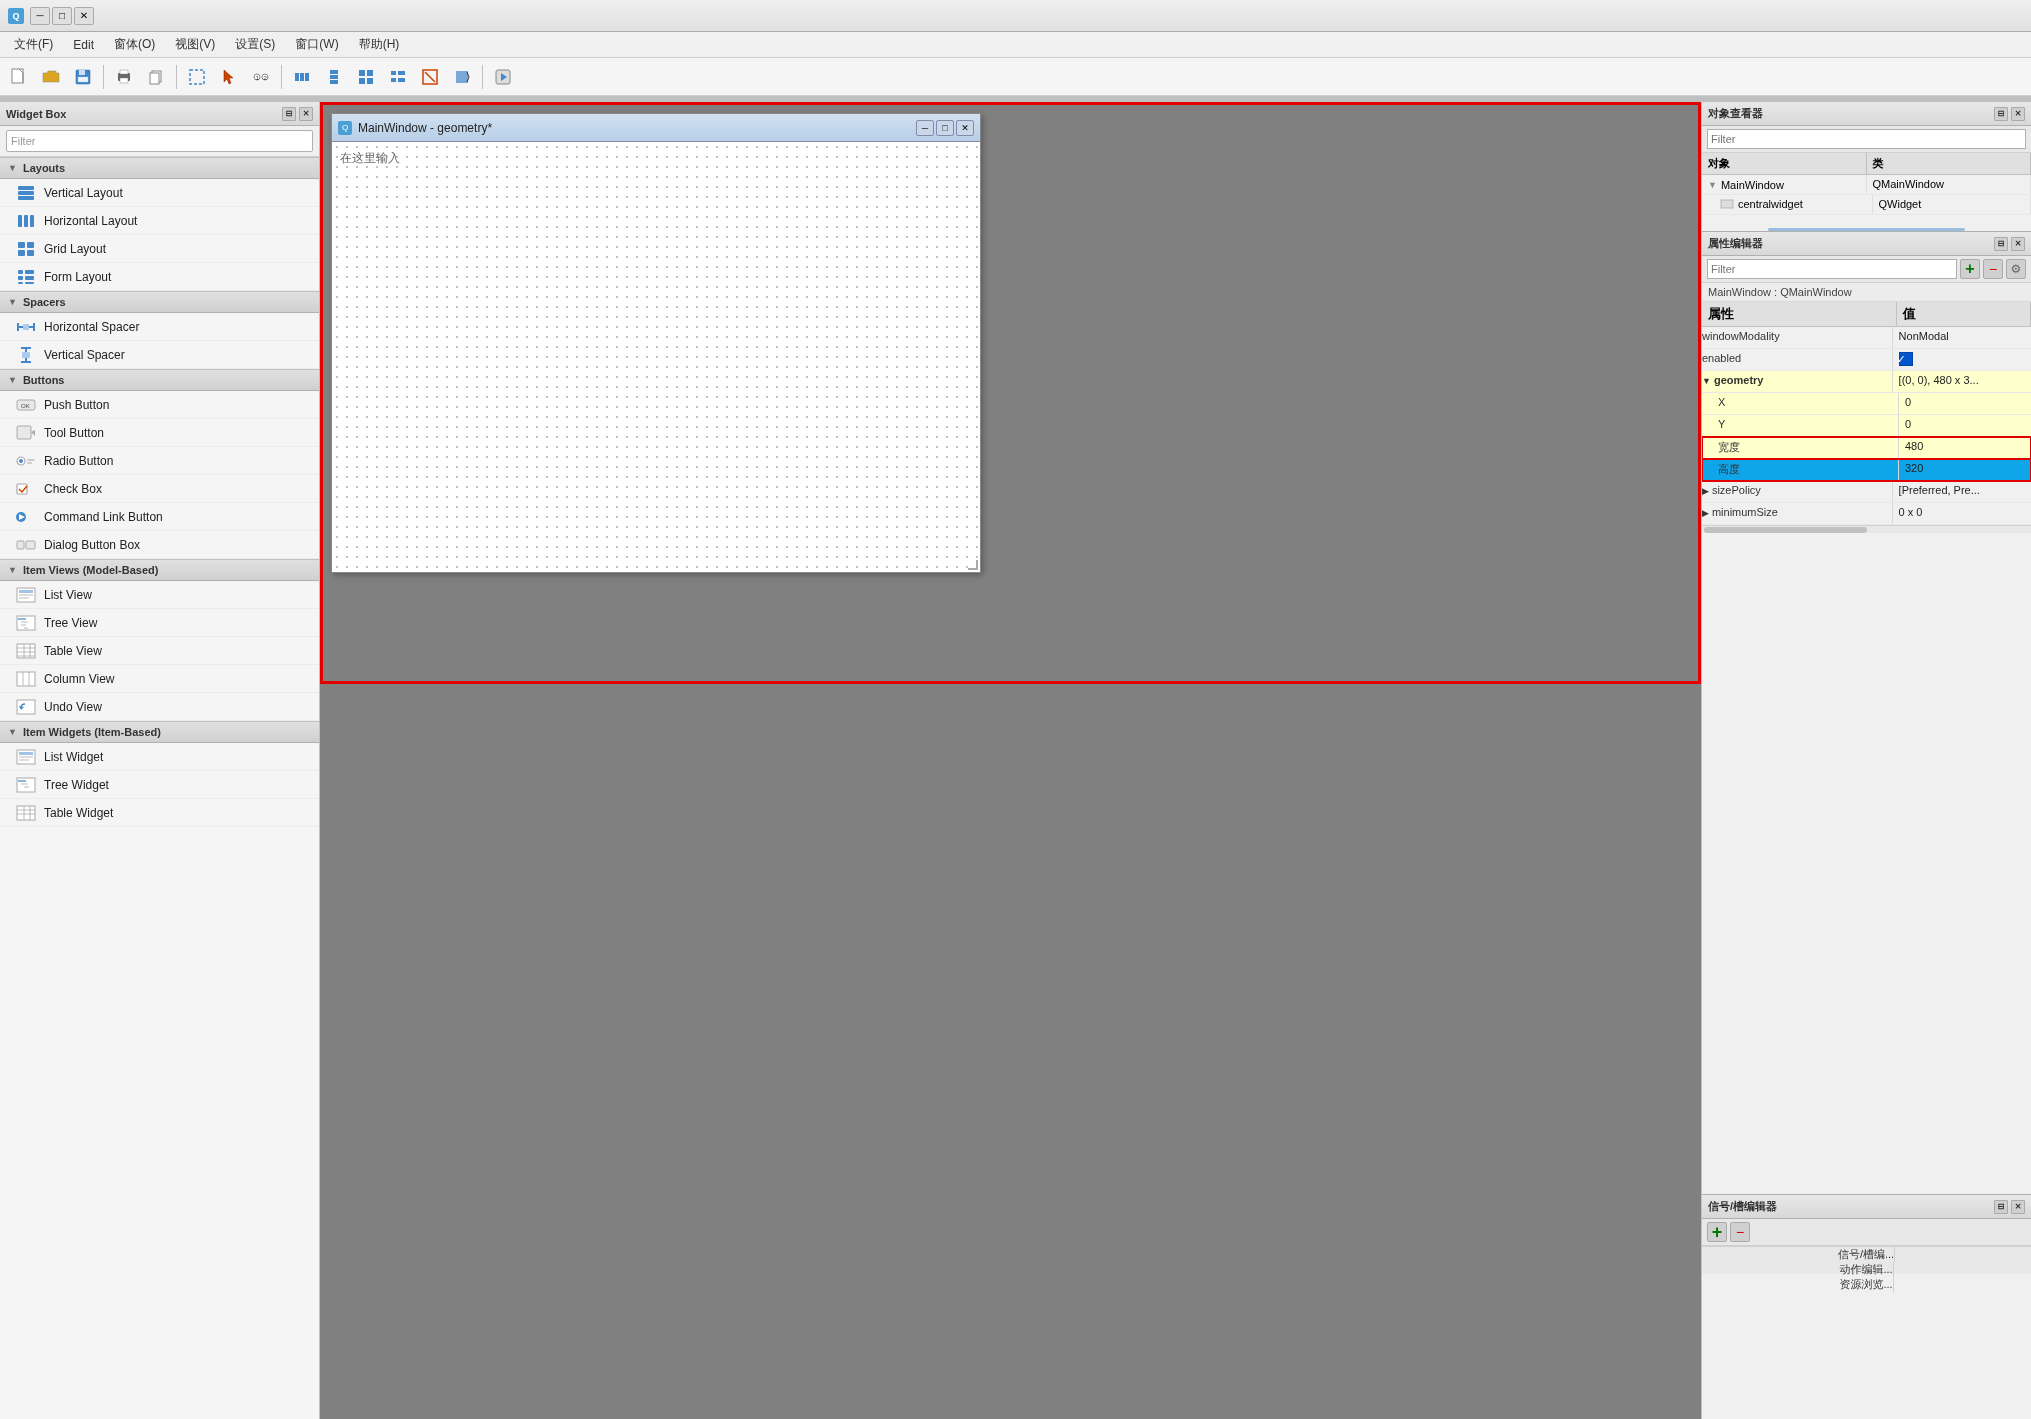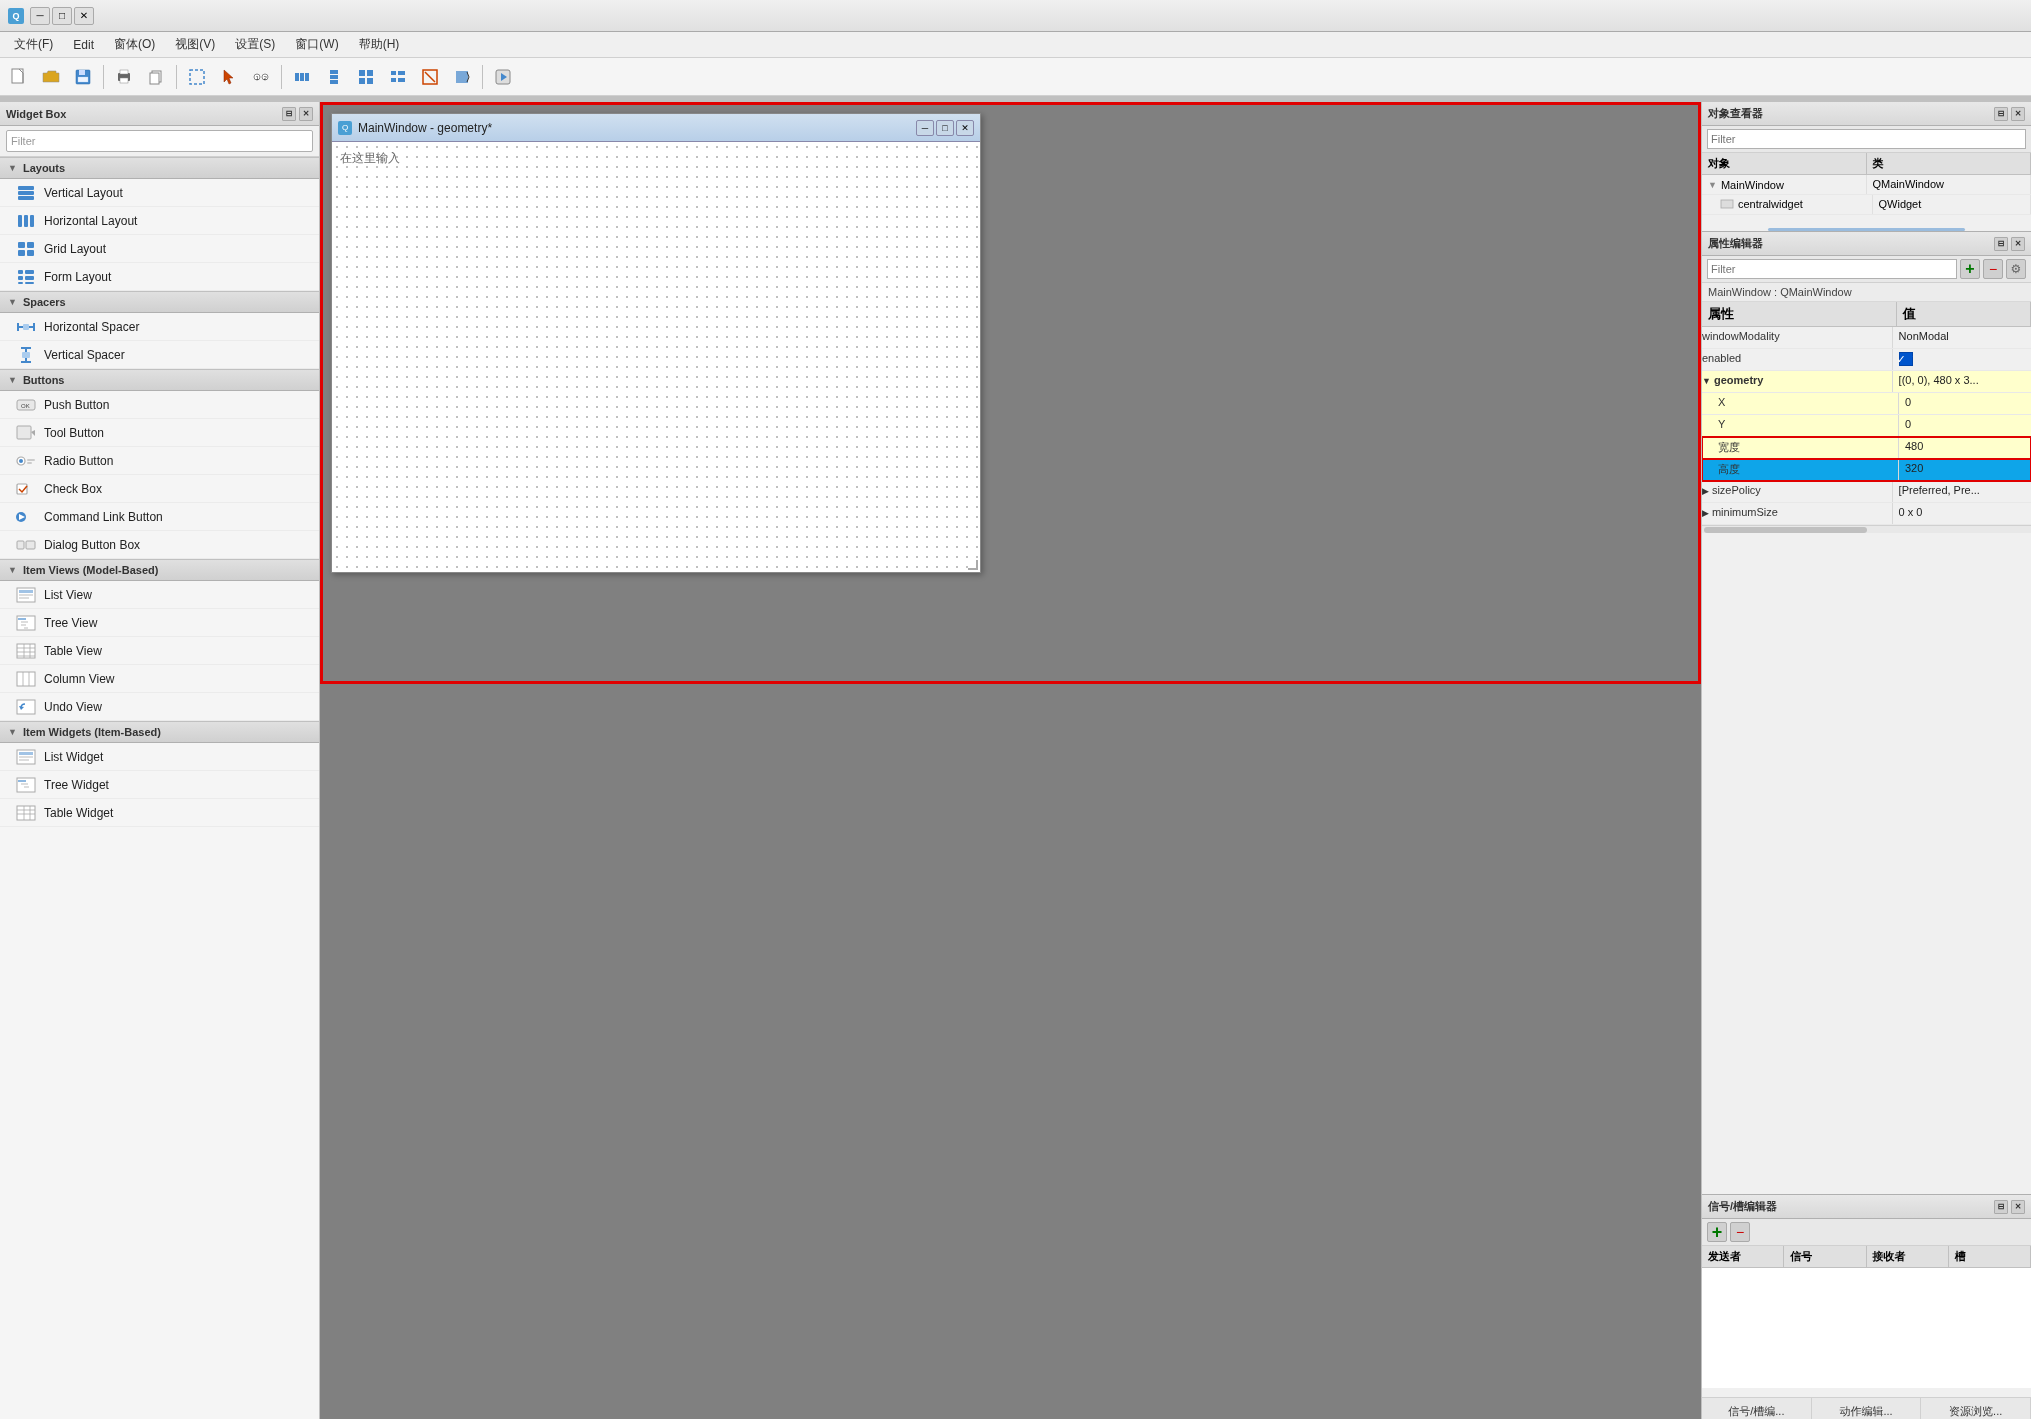--- a/index.html
+++ b/index.html
@@ -472,20 +472,21 @@
       padding: 3px 6px;
       border-right: 1px solid #c0c0c0;
       flex: 1;
     }
     .ss-footer {
       border-top: 1px solid #d0d0d0;
       background: #e8e8e8;
       height: 28px;
       display: flex;
       align-items: center;
+      flex-direction: column;
     }
     .ss-footer-btn {
       flex: 1;
       height: 100%;
       display: flex;
       align-items: center;
       justify-content: center;
       font-size: 11px;
       color: #333;
       border-right: 1px solid #d0d0d0;
@@ -1027,30 +1028,20 @@
         <span>信号/槽编辑器</span>
         <div class="panel-header-controls">
           <div class="panel-ctrl-btn">⊟</div>
           <div class="panel-ctrl-btn">✕</div>
         </div>
       </div>
       <div class="ss-toolbar">
         <div class="pe-btn green" style="font-size:18px;font-weight:bold;">+</div>
         <div class="pe-btn red" style="font-size:14px;">−</div>
       </div>
-      <div class="ss-table">
-        <div class="ss-header-row">
-          <div class="ss-header-cell">发送者</div>
-          <div class="ss-header-cell">信号</div>
-          <div class="ss-header-cell">接收者</div>
-          <div class="ss-header-cell">槽</div>
-        </div>
-
-        <div style="flex:1;background:#fff;min-height:120px;"></div>
-      </div>
       <div class="ss-footer">
         <div class="ss-footer-btn">信号/槽编...</div>
         <div class="ss-footer-btn">动作编辑...</div>
         <div class="ss-footer-btn">资源浏览...</div>
       </div>
     </div>
 
   </div>
 
 </div>

